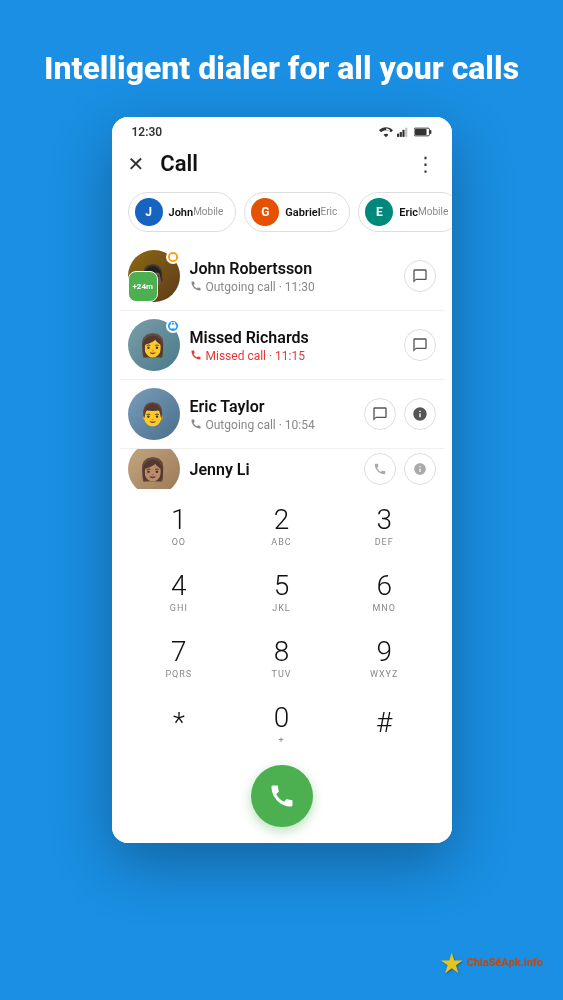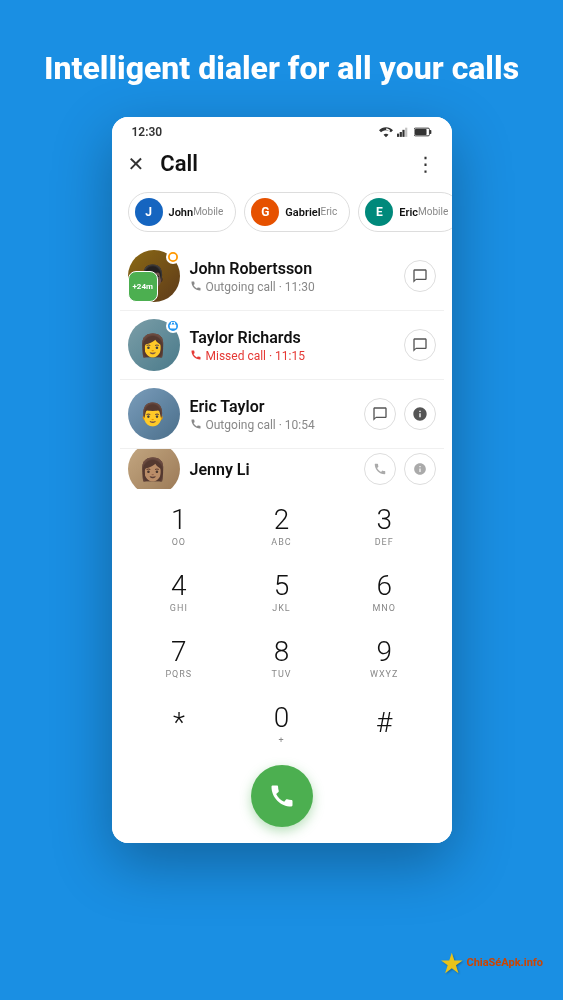--- a/index.html
+++ b/index.html
@@ -422,21 +422,21 @@
         <div class="avatar-wrap">
           <div class="avatar-img person-jenny">👩</div>
           <div class="avatar-online" style="background:#2196F3;">
             <svg width="8" height="8" viewBox="0 0 10 10" fill="white">
                 <rect x="1" y="3" width="8" height="5" rx="1"></rect>
                 <path d="M3 3V2a2 2 0 0 1 4 0v1" stroke="white" stroke-width="1.5" fill="none"></path>
               </svg>
           </div>
         </div>
         <div class="call-info">
-          <div class="call-name">Taylor Richards</div>
+          <div class="call-name">Missed Richards</div>
           <div class="call-detail missed">
             <svg width="12" height="12" viewBox="0 0 24 24" fill="#e53935">
                 <path d="M20.01 15.38c-1.23 0-2.42-.2-3.53-.56-.35-.12-.74-.03-1.01.24l-1.57 1.97c-2.83-1.35-5.48-3.9-6.89-6.83l1.95-1.66c.27-.28.35-.67.24-1.02-.37-1.12-.56-2.3-.56-3.53 0-.54-.45-.99-.99-.99H4.19C3.65 3 3 3.24 3 3.99 3 13.28 10.73 21 20.01 21c.71 0 .99-.63.99-1.18v-3.45c0-.54-.45-.99-.99-.99z"></path>
               </svg>
             <span>Missed call · 11:15</span>
           </div>
         </div>
         <div class="call-actions">
           <div class="action-icon">
             <svg width="16" height="16" viewBox="0 0 24 24" fill="#555">

